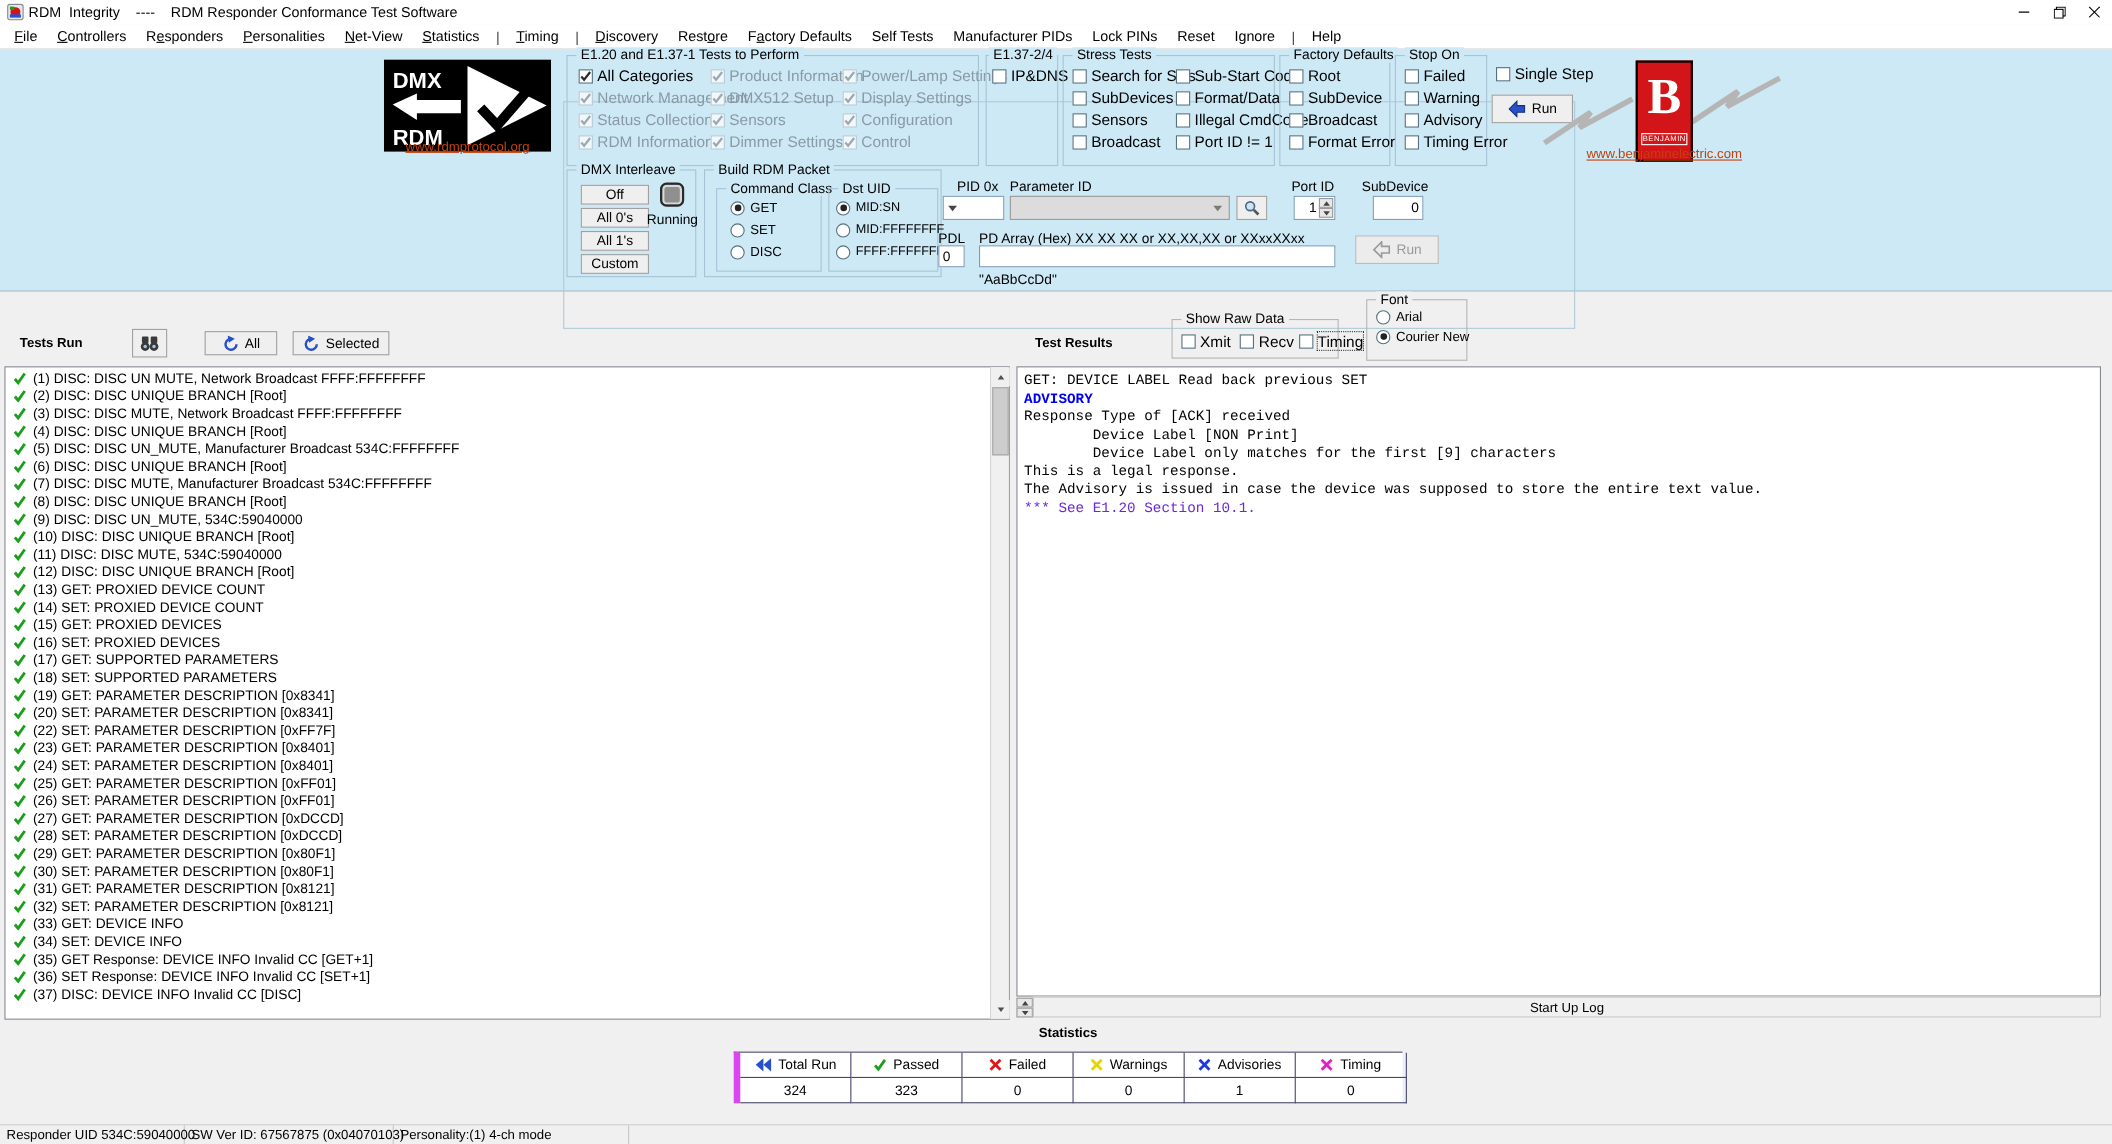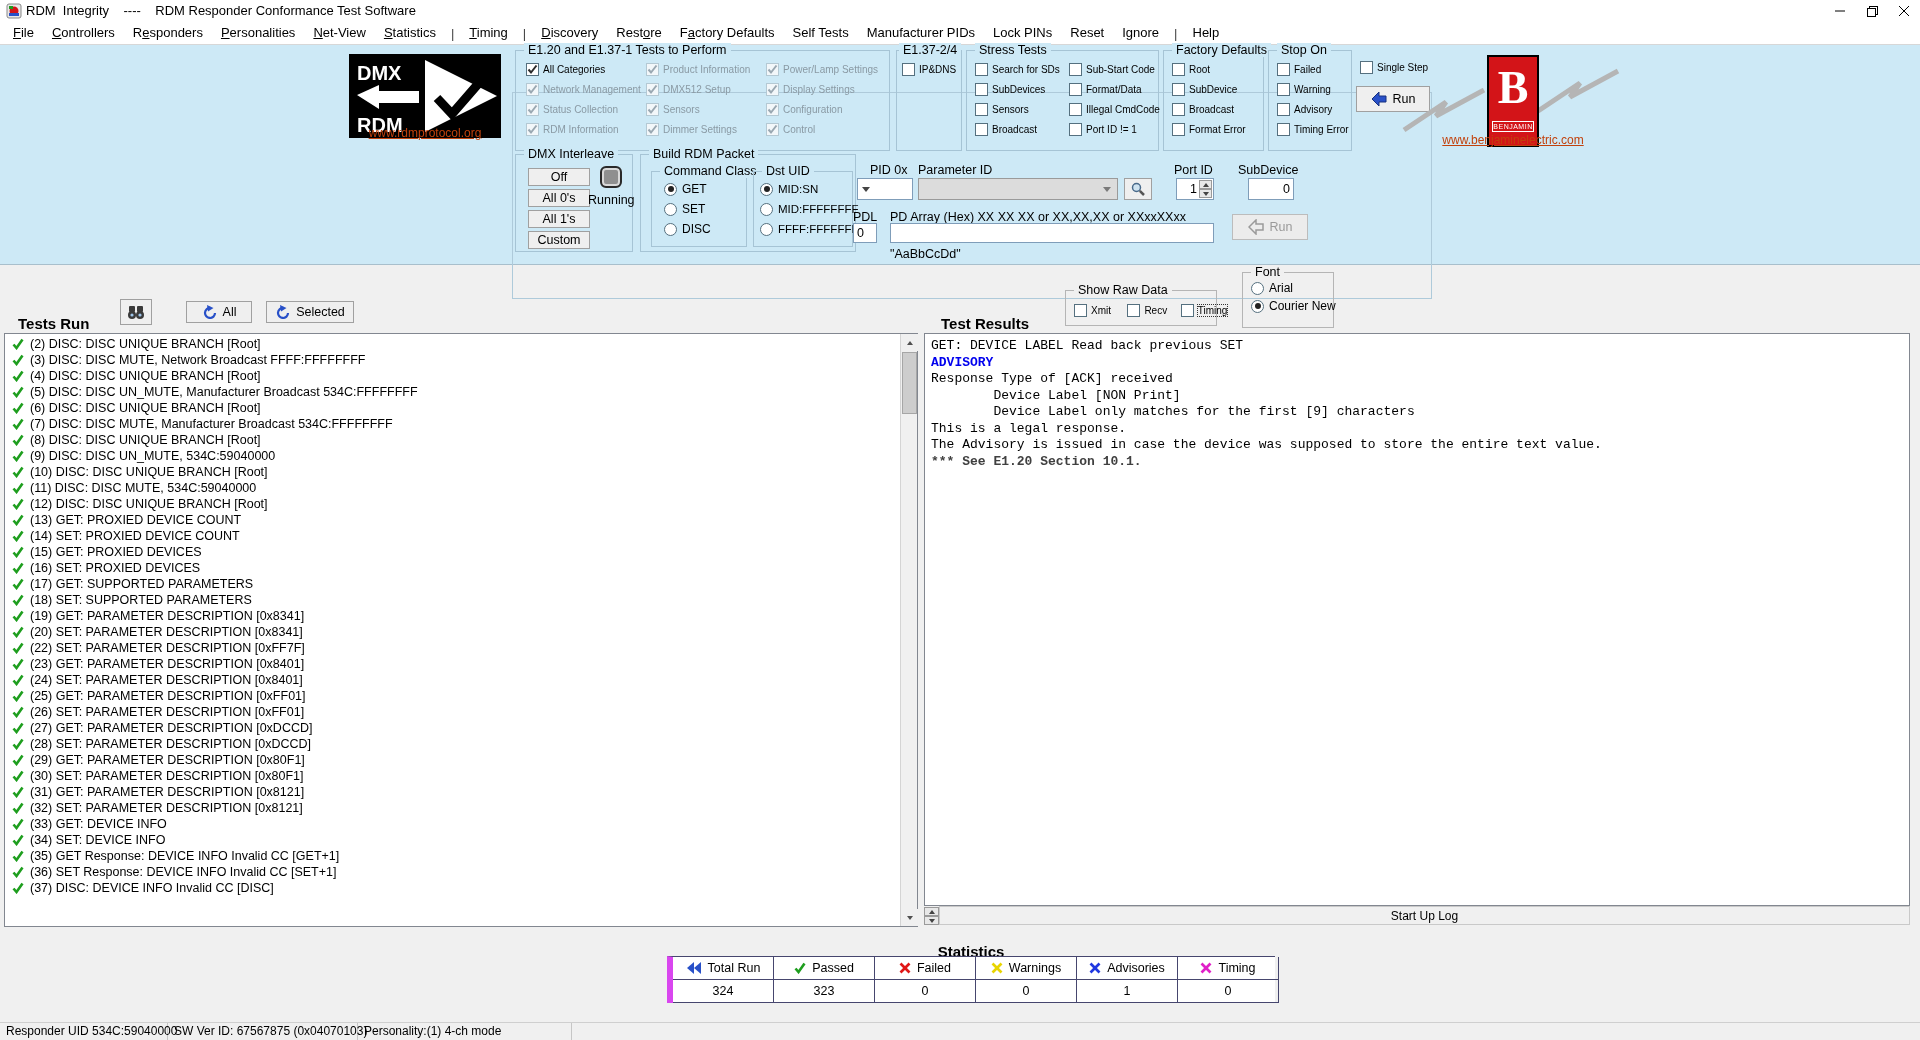--- a/index.html
+++ b/index.html
@@ -25,21 +25,21 @@
   .menu-item { padding:0 9px; font-size:13px; line-height:22px; white-space:nowrap; }
   .menu-sep { padding:0 6px; color:#444; font-size:13px; }
 
   
   .toppanel { left:0; top:45px; width:1920px; height:220px; background:#cde9f6; border-bottom:1px solid #a8bfcc; }
   .outerbox { left:512px; top:47px; width:920px; height:207px; border:1px solid #aecadA; }
 
   .groupbox { position:absolute; border:1px solid #a6c4d5; }
   .groupbox > .caption { position:absolute; top:-8px; left:8px; background:#cde9f6; padding:0 4px; font-size:12.5px; white-space:nowrap; }
 
-  .cb { position:absolute; display:flex; align-items:center; gap:4px; font-size:10px; height:14px; white-space:nowrap; }
+  .cb { position:absolute; display:flex; align-items:center; gap:4px; font-size:14px; height:14px; white-space:nowrap; }
   .cb .box { width:13px; height:13px; border:1px solid #55707f; background:#fff; flex:none; display:flex; align-items:center; justify-content:center; }
   .cb.disabled .box { border-color:#b4c9d4; background:#f2f7fa; }
   .cb.disabled .lbl { color:#8a9aa4; }
   .cb.focus .lbl { outline:1px dotted #333; }
 
   .radio { position:absolute; display:flex; align-items:center; gap:5px; font-size:12px; height:14px; white-space:nowrap; }
   .radio .dotbox { width:13px; height:13px; border:1px solid #55707f; border-radius:50%; background:#fff; flex:none; position:relative; }
   .radio.sel .dotbox::after { content:""; position:absolute; left:2.5px; top:2.5px; width:6px; height:6px; border-radius:50%; background:#222; }
 
   .btn { position:absolute; background:#efefef; border:1px solid #a0a0a0; font-size:12.5px;
@@ -56,21 +56,21 @@
 
   .link { position:absolute; color:#c2410c; text-decoration:underline; font-size:12px; text-align:center; white-space:nowrap; }
 
   
   .spin { position:absolute; width:13px; display:flex; flex-direction:column; }
   .spin .sbtn { flex:1; background:#e8e8e8; border:1px solid #9a9a9a; display:flex; align-items:center; justify-content:center; }
   .tri-up { width:0;height:0;border-left:3.5px solid transparent;border-right:3.5px solid transparent;border-bottom:4px solid #444; }
   .tri-dn { width:0;height:0;border-left:3.5px solid transparent;border-right:3.5px solid transparent;border-top:4px solid #444; }
 
   
-  .hdr { position:absolute; font-size:15px; font-weight:bold; white-space:nowrap;margin-top:11px; }
+  .hdr { position:absolute; font-size:12px; font-weight:bold; white-space:nowrap; }
 
   .listbox { left:4px; top:333px; width:914px; height:594px; background:#fff; border:1px solid #828790; }
   .list-rows { position:absolute; left:1px; top:2px; right:18px; }
   .list-row { height:16px; display:flex; align-items:center; gap:6px; padding-left:6px; font-size:12.5px; white-space:nowrap; }
 
   .vscroll { position:absolute; top:0; right:0; width:17px; height:100%; background:#f0f0f0; border-left:1px solid #d4d4d4; }
   .varrow { position:absolute; left:0; width:17px; height:17px; background:#f0f0f0; display:flex; align-items:center; justify-content:center; }
   .vthumb { position:absolute; left:1px; width:15px; background:#cdcdcd; border:1px solid #a6a6a6; }
 
   .resultsbox { left:924px; top:333px; width:986px; height:573px; background:#fff; border:1px solid #828790;
@@ -557,20 +557,28 @@
 </div>
 
 <div class="abs listbox">
   <div class="list-rows">
       <div class="list-row">
         <span>
           <svg width="12" height="12">
             <path d="M1.5 6.5 L4.5 10 L10.5 1.5" stroke="#1e9e1e" stroke-width="2.6" fill="none"></path>
           </svg>
         </span>
+        <span>(1) DISC: DISC UN MUTE, Network Broadcast FFFF:FFFFFFFF</span>
+      </div>
+      <div class="list-row">
+        <span>
+          <svg width="12" height="12">
+            <path d="M1.5 6.5 L4.5 10 L10.5 1.5" stroke="#1e9e1e" stroke-width="2.6" fill="none"></path>
+          </svg>
+        </span>
         <span>(2) DISC: DISC UNIQUE BRANCH [Root]</span>
       </div>
       <div class="list-row">
         <span>
           <svg width="12" height="12">
             <path d="M1.5 6.5 L4.5 10 L10.5 1.5" stroke="#1e9e1e" stroke-width="2.6" fill="none"></path>
           </svg>
         </span>
         <span>(3) DISC: DISC MUTE, Network Broadcast FFFF:FFFFFFFF</span>
       </div>
@@ -851,21 +859,21 @@
 </div>
 
 <div class="abs resultsbox">
     <div class="res-line" style="color: rgb(0, 0, 0);">GET: DEVICE LABEL Read back previous SET</div>
     <div class="res-line" style="color: rgb(0, 0, 238); font-weight: bold;">ADVISORY</div>
     <div class="res-line" style="color: rgb(0, 0, 0);">Response Type of [ACK] received</div>
     <div class="res-line" style="color: rgb(0, 0, 0);">        Device Label [NON Print]</div>
     <div class="res-line" style="color: rgb(0, 0, 0);">        Device Label only matches for the first [9] characters</div>
     <div class="res-line" style="color: rgb(0, 0, 0);">This is a legal response.</div>
     <div class="res-line" style="color: rgb(0, 0, 0);">The Advisory is issued in case the device was supposed to store the entire text value.</div>
-    <div class="res-line" style="color: #404040; font-weight: bold;">*** See E1.20 Section 10.1.</div>
+    <div class="res-line" style="color: #6d28d9;">*** See E1.20 Section 10.1.</div>
   </div>
 
 <div class="abs res-footer-spin spin" style="height:18px;">
   <span class="sbtn">
       <span class="tri-up"></span>
     </span>
   <span class="sbtn">
       <span class="tri-dn"></span>
     </span>
 </div>

